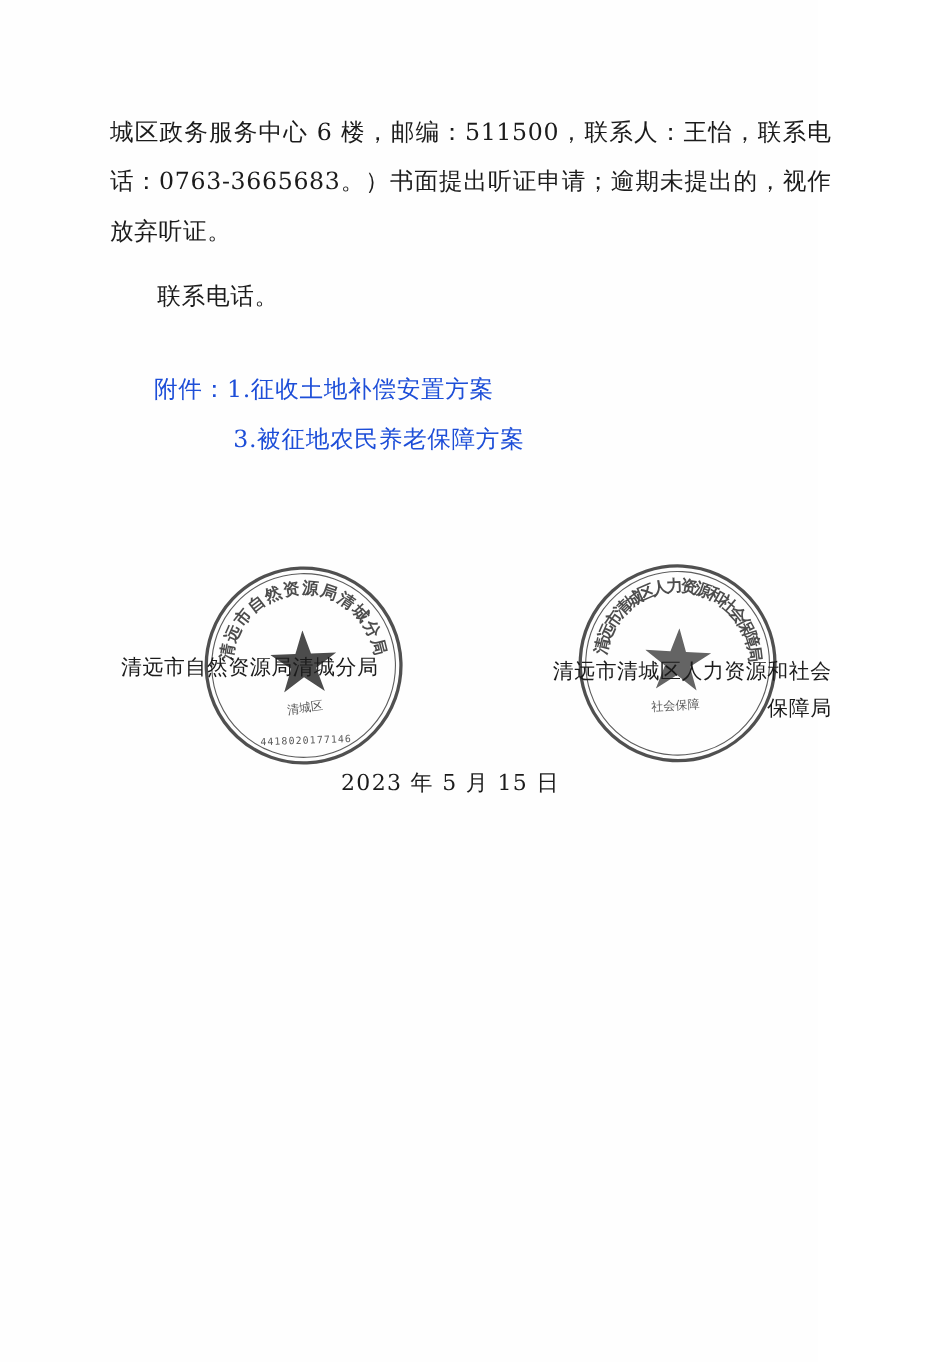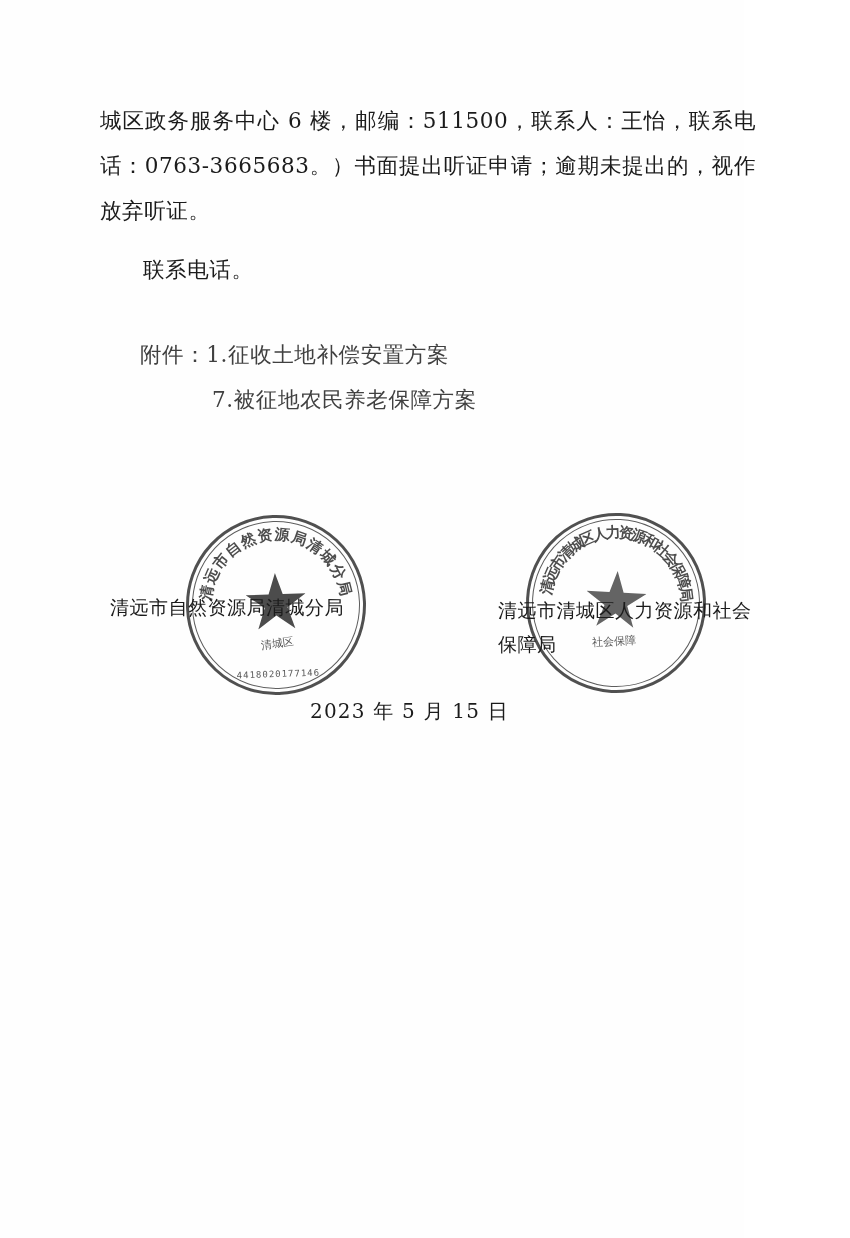--- a/index.html
+++ b/index.html
@@ -46,21 +46,21 @@
     text-indent: 43px;
   }
 
   .attachments {
     position: absolute;
     left: 140px;
     top: 332px;
     font-size: 21.5px;
     line-height: 45px;
     letter-spacing: 0.6px;
-    color: #404040;
+    color: #1d4ed8;
   }
   .attachments .att-line {
     white-space: nowrap;
   }
   .attachments .att-line.second {
     padding-left: 72px;
   }
 
   
   .sign-area {
@@ -71,20 +71,21 @@
     height: 230px;
   }
 
   .signer {
     position: absolute;
     font-size: 19px;
     letter-spacing: 0.5px;
     color: #1b1b1b;
     white-space: nowrap;
     line-height: 28px;
+    text-align: right;
   }
   .signer-left {
     left: 110px;
     top: 88px;
   }
   .signer-right {
     left: 498px;
     top: 88px;
     width: 258px;
     white-space: normal;
@@ -194,21 +195,21 @@
   <div class="body-text">
     <p class="para">城区政务服务中心 6 楼，邮编：511500，联系人：王怡，联系电话：0763-3665683。）书面提出听证申请；逾期未提出的，视作放弃听证。</p>
     <p class="para indent2">联系电话。</p>
   </div>
 
   <div class="attachments">
     <div class="att-line">
       <span>附件：</span><span>1.征收土地补偿安置方案</span>
     </div>
     <div class="att-line second">
-      <span>7.被征地农民养老保障方案</span>
+      <span>3.被征地农民养老保障方案</span>
     </div>
   </div>
 
   <div class="sign-area">
 
     <div class="seal seal-left">
       <div class="seal-ring"></div>
       <div class="seal-ring inner"></div>
       <div class="seal-arc-text" id="seal-left-arc">
           <span style="transform: translate(-68.47px, -14.55px) rotate(282deg) translate(-50%, -50%);">清</span>

